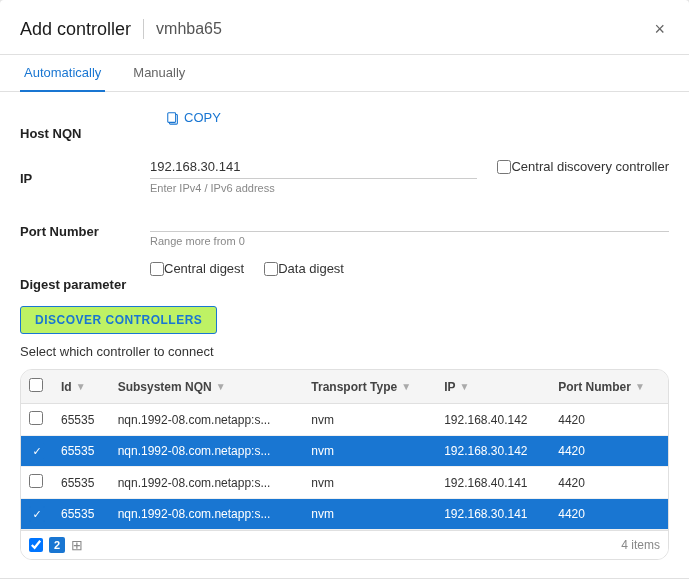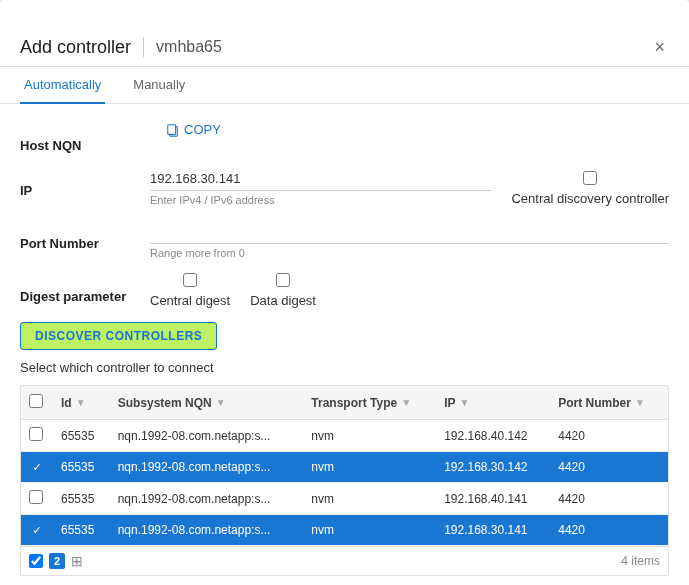--- a/index.html
+++ b/index.html
@@ -18,23 +18,22 @@
       width: 689px;
       min-height: 585px;
       border-radius: 4px;
       box-shadow: 0 4px 20px rgba(0,0,0,0.25);
       display: flex;
       flex-direction: column;
     }
     .dialog-header {
       display: flex;
       align-items: center;
-      padding: 18px 20px 8px 20px;
+      padding: 18px 20px 14px 20px;
       border-bottom: 1px solid #e0e0e0;
-      margin-top: 18px;
     }
     .dialog-title {
       font-size: 18px;
       font-weight: 400;
       color: #1a1a1a;
     }
     .dialog-title-divider {
       width: 1px;
       height: 20px;
       background: #ccc;
@@ -137,25 +136,23 @@
     .ip-right {
       display: flex;
       align-items: center;
       gap: 6px;
       padding-top: 4px;
       margin-left: 20px;
     }
     .checkbox-label {
       display: flex;
       align-items: center;
-      gap: 6px;
-      font-size: 13px;
-      color: #333;
-      cursor: pointer;
-      flex-direction: column;
+      font-size: 13px;
+      color: #333;
+      cursor: pointer;
     }
     .checkbox-label input[type=checkbox] {
       width: 14px;
       height: 14px;
       cursor: pointer;
     }
     .digest-row {
       display: flex;
       align-items: center;
       gap: 20px;
@@ -173,21 +170,21 @@
       letter-spacing: 0.5px;
       margin-bottom: 10px;
     }
     .select-label {
       font-size: 13px;
       color: #333;
       margin-bottom: 10px;
     }
     .table-container {
       border: 1px solid #e0e0e0;
-      border-radius: 2px;
+      border-radius: 12px;
       overflow: hidden;
     }
     table {
       width: 100%;
       border-collapse: collapse;
       font-size: 12px;
     }
     thead tr {
       background: #f5f5f5;
       border-bottom: 1px solid #e0e0e0;

